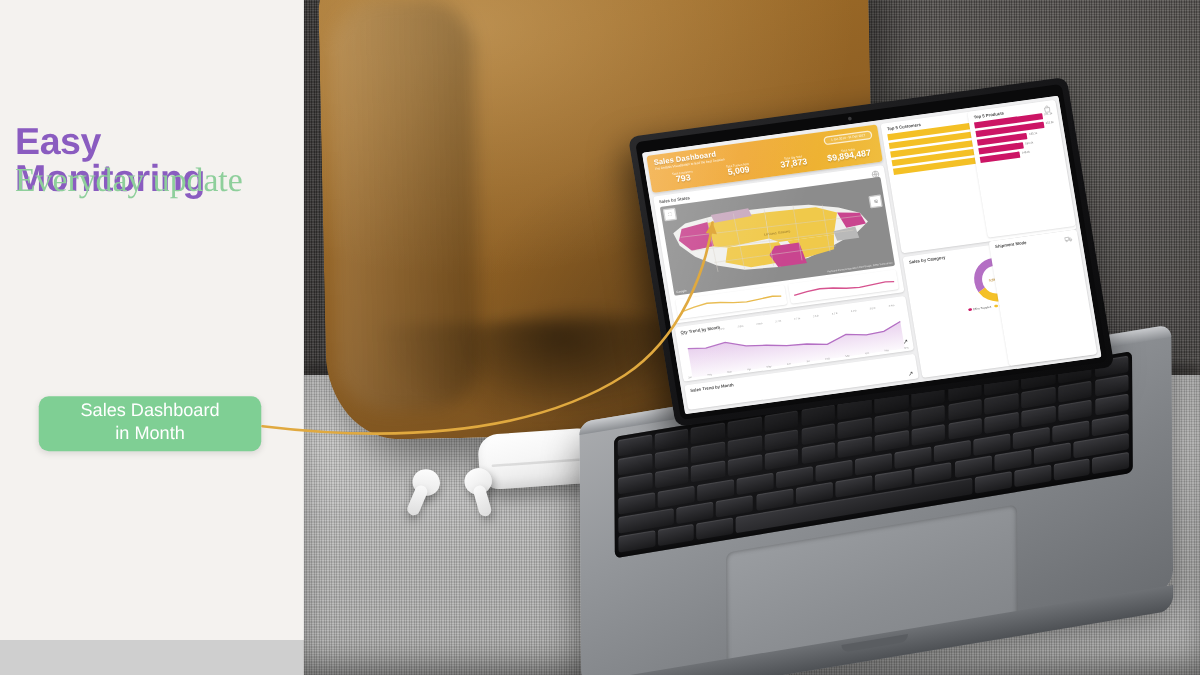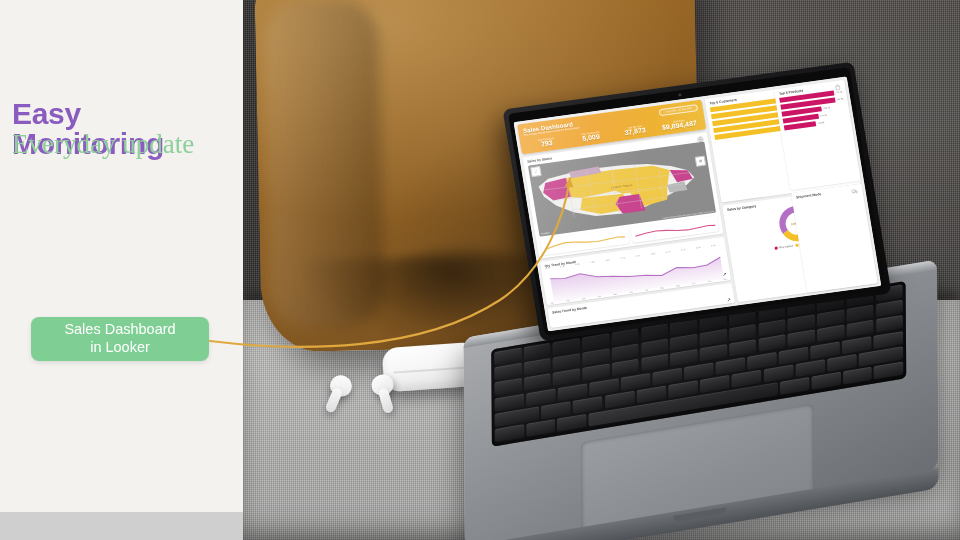--- a/index.html
+++ b/index.html
@@ -630,21 +630,21 @@
       </div>
     </div>
   </div>
 
   <div class="panel">
     <div class="h-main">Easy Monitoring</div>
     <div class="h-sub">Everyday update</div>
     <div class="cta">
       <div>
         <div>Sales Dashboard</div>
-        <div>in Looker</div>
+        <div>in Month</div>
       </div>
     </div>
   </div>
 
   <svg class="connector">
     <path d="M210,341 C300,352 420,352 500,300 C545,270 565,215 570,178" fill="none" stroke="#e0a93f" stroke-width="2.1" stroke-linecap="round"></path>
     <path d="M570,178 l-4.5,9 l9,0 z" fill="#e0a93f" transform="rotate(6 570 178)"></path>
   </svg>
 
 </div>

